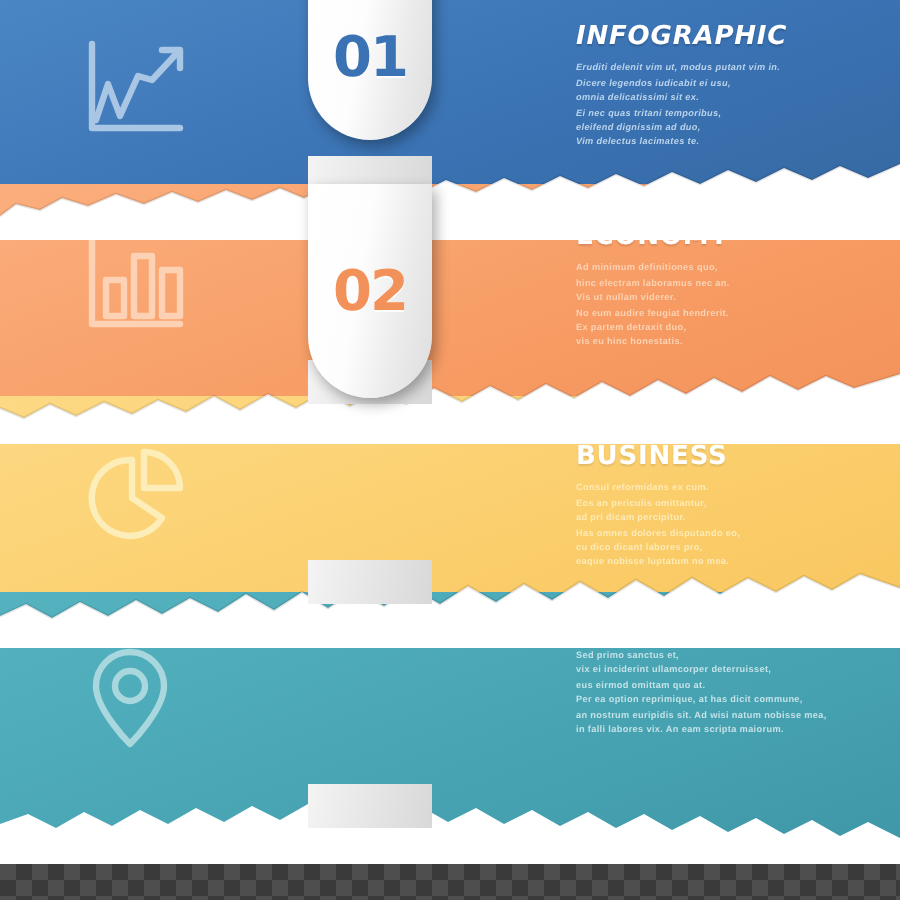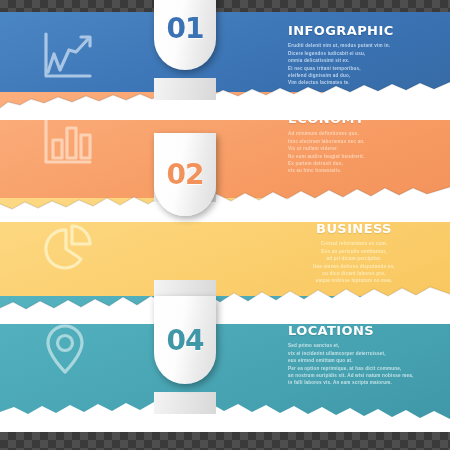--- a/index.html
+++ b/index.html
@@ -8,21 +8,21 @@
     font-family:"Liberation Sans", sans-serif;
     background:
       repeating-conic-gradient(#3a3a3a 0% 25%, #4e4e4e 0% 50%) 0 0/16px 16px;
     position:relative;
   }
   .stage{position:absolute;inset:0;width:450px;height:450px;}
 
   
   .band{position:absolute;left:0;width:450px;overflow:hidden;}
   .band .fill{position:absolute;inset:0;}
-  .band-1{top:12px;height:118px;}
+  .band-1{top:0;height:118px;font-style:italic;}
   .band-2{top:92px;height:120px;}
   .band-3{top:198px;height:112px;}
   .band-4{top:296px;height:128px;}
 
   .b1 .fill{background:linear-gradient(160deg,#4b86c4 0%,#3a72b3 55%,#35689f 100%);}
   .b2 .fill{background:linear-gradient(160deg,#fbae7d 0%,#f79c64 60%,#f2925a 100%);}
   .b3 .fill{background:linear-gradient(160deg,#fdd984 0%,#fbce6c 60%,#f8c65e 100%);}
   .b4 .fill{background:linear-gradient(160deg,#55b3c0 0%,#47a3b2 60%,#3f97a7 100%);}
 
   
@@ -152,21 +152,21 @@
                L231 19 L245 11 L259 18 L273 10 L287 17 L301 9 L315 16 L329 8
                L343 15 L357 7 L371 14 L385 6 L399 13 L413 6 L427 12 L450 5
                L450 40 L0 40 Z" fill="#ffffff"></path>
       <path d="M0 22 L12 27 L25 20 L38 26 L52 19 L66 25 L79 18 L93 24 L107 16
                L120 23 L134 15 L148 22 L162 14 L175 21 L189 13 L203 20 L217 12
                L231 19 L245 11 L259 18 L273 10 L287 17 L301 9 L315 16 L329 8
                L343 15 L357 7 L371 14 L385 6 L399 13 L413 6 L427 12 L450 5" fill="none" stroke="rgba(0,0,0,.10)" stroke-width="1.4"></path>
     </svg>
   </div>
 
-  <div class="band band-3 b3" style="z-index:5;text-align:center;">
+  <div class="band band-3 b3" style="z-index:5;">
     <div class="fill"></div>
 
     <div class="icon" style="top:20px;">
       <svg viewBox="0 0 60 58">
         <g fill="none" stroke="#fdeeb9" stroke-width="3.2" stroke-linecap="round" stroke-linejoin="round">
           <path d="M30 12 A19 19 0 1 0 45 41 L30 31 Z"></path>
           <path d="M36 8 L36 26 L54 26 A18 18 0 0 0 36 8 Z"></path>
         </g>
       </svg>
     </div>
@@ -202,21 +202,20 @@
     <div class="icon" style="top:24px;left:38px;width:54px;height:58px;">
       <svg viewBox="0 0 54 58">
         <g fill="none" stroke="#a9d7de" stroke-width="3.2" stroke-linecap="round" stroke-linejoin="round">
           <path d="M27 6 A17 17 0 0 0 10 23 C10 35 27 52 27 52 C27 52 44 35 44 23 A17 17 0 0 0 27 6 Z"></path>
           <circle cx="27" cy="23" r="7.5"></circle>
         </g>
       </svg>
     </div>
 
     <div class="txt t4" style="top:28px;">
-      <h2>LOCATIONS</h2>
       <p>Sed primo sanctus et,
 vix ei inciderint ullamcorper deterruisset,
 eus eirmod omittam quo at.
 Per ea option reprimique, at has dicit commune,
 an nostrum euripidis sit. Ad wisi natum nobisse mea,
 in falli labores vix. An eam scripta maiorum.</p>
     </div>
   </div>
 
   <div class="tear" style="top:394px;height:38px;z-index:9;">
@@ -228,24 +227,21 @@
                L450 38 L0 38 Z" fill="#ffffff"></path>
     </svg>
   </div>
 
   <div class="badge-tail" style="top:78px;z-index:10;"></div>
   <div class="badge n1" style="top:-14px;height:84px;z-index:11;">
     <span>01</span>
   </div>
 
   <div class="badge-tail" style="top:180px;z-index:10;"></div>
-  <div class="badge n2" style="top:92px;height:83px;z-index:11;margin-top:41px;">
+  <div class="badge n2" style="top:92px;height:107px;z-index:11;">
     <span>02</span>
   </div>
 
   <div class="badge-tail" style="top:280px;z-index:10;"></div>
 
   <div class="badge-tail" style="top:392px;z-index:10;"></div>
-  <div class="badge n4" style="top:296px;height:88px;z-index:11;">
-    <span>04</span>
-  </div>
 
 </div>
 
 </body></html>

